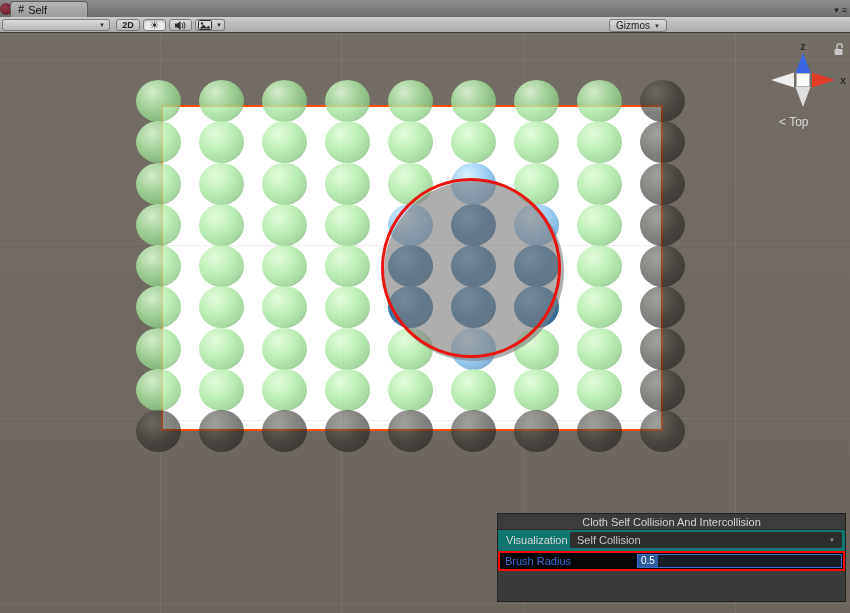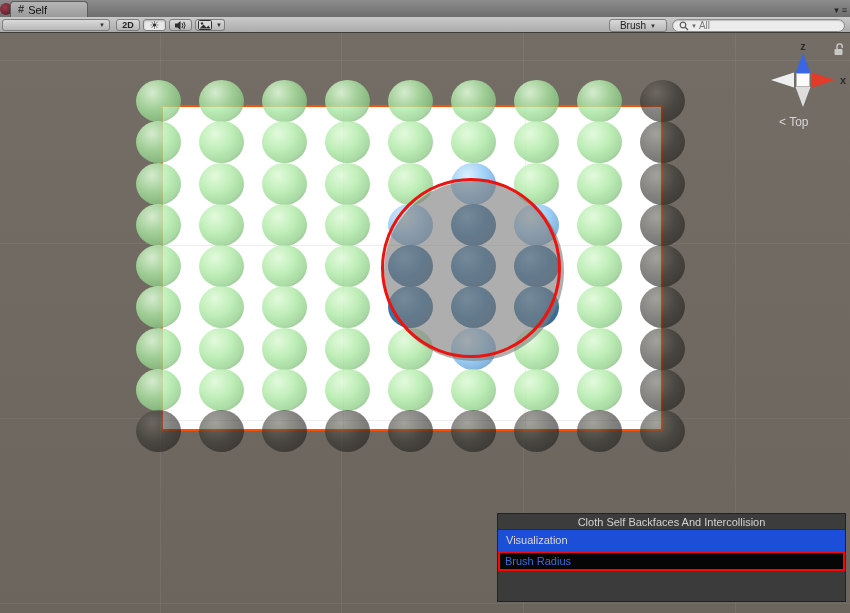--- a/index.html
+++ b/index.html
@@ -60,21 +60,21 @@
   
   .axis-gizmo { position:absolute; left:765px; top:6px; }
   .view-label { position:absolute; left:779px; top:82px; font-size:12px; color:#d6d6d6; }
   .lock-icon { position:absolute; left:833px; top:9px; }
 
   
   .cloth-panel { position:absolute; left:497px; top:480px; width:349px; height:89px;
     background:#3b3b3b; border:1px solid #232323; font-size:11px; }
   .panel-title { height:16px; display:flex; align-items:center; justify-content:center;
     color:#d2d2d2; border-bottom:1px solid #2c2c2c; background:#3c3c3c; }
-  .vis-row { position:relative; height:21px; background:#1d4ed8; }
+  .vis-row { position:relative; height:21px; background:#0f766e; }
   .vis-label { position:absolute; left:8px; top:4px; color:#d8d8d8; }
   .vis-dropdown { position:absolute; left:72px; top:2px; right:3px; height:16px; background:#2d2d2d;
     border-radius:2px; display:flex; align-items:center; padding:0 7px; color:#c8c8c8; }
   .vis-dropdown .caret { margin-left:auto; color:#8f8f8f; }
   .mode-tabs { display:flex; height:16px; gap:1px; background:#1c1c1c; padding:0 2px; }
   .mode-tab { flex:1; display:flex; align-items:center; justify-content:center;
     background:linear-gradient(#676767,#4a4a4a); color:#e2e2e2; }
   .mode-tab.active { background:linear-gradient(#d2d2d2,#8d8d8d); color:#111; }
   .brush-row { position:relative; height:20px; background:#060606; border:2px solid #fb0606; }
   .brush-label { position:absolute; left:5px; top:2px; color:#3c6cd9; }
@@ -123,30 +123,22 @@
       <svg width="14" height="10" viewBox="0 0 14 10">
         <rect x="0.5" y="0.5" width="13" height="9" rx="1" fill="#d9d9d9" stroke="#2e2e2e"></rect>
         <circle cx="4" cy="3.4" r="1.2" fill="#2e2e2e"></circle>
         <path d="M1.5,8.5 L5.5,4.5 L8.5,7.5 L10.5,5.5 L12.5,8.5 Z" fill="#2e2e2e"></path>
       </svg>
     </div>
     <div class="tb-btn btn-img-caret">
       <span class="caret">▼</span>
     </div>
     <div class="tb-btn btn-gizmos">
-      <span>Brush</span>
+      <span>Gizmos</span>
       <span class="caret">▼</span>
-    </div>
-    <div class="searchbox">
-      <svg width="10" height="10" viewBox="0 0 10 10">
-        <circle cx="4" cy="4" r="2.8" fill="none" stroke="#5a5a5a" stroke-width="1.2"></circle>
-        <line x1="6.2" y1="6.2" x2="9" y2="9" stroke="#5a5a5a" stroke-width="1.3"></line>
-      </svg>
-      <span class="caret" style="color:#6a6a6a;">▼</span>
-      <span class="q-label">All</span>
     </div>
   </div>
 
   <div class="viewport">
 
     <div id="world-grid">
         <div class="gridline-v" style="left: 160px;"></div>
         <div class="gridline-v" style="left: 341px;"></div>
         <div class="gridline-v" style="left: 523px;"></div>
         <div class="gridline-v" style="left: 735px;"></div>
@@ -261,23 +253,30 @@
       <rect x="31.5" y="34.5" width="13" height="13" fill="#fbfbfb" stroke="#b5b5b5"></rect>
       <text x="78" y="45" text-anchor="middle" font-size="11" font-weight="bold" fill="#2d2d2d" id="gz-x">x</text>
     </svg>
     <svg class="lock-icon" width="12" height="14" viewBox="0 0 12 14">
       <path d="M4,7 V4.5 a2.6,2.6 0 0 1 5.2,0 V6" fill="none" stroke="#c9c9c9" stroke-width="1.4"></path>
       <rect x="1.5" y="7" width="8" height="6" rx="1" fill="#c9c9c9"></rect>
     </svg>
     <div class="view-label">&lt; Top</div>
 
     <div class="cloth-panel">
-      <div class="panel-title">Cloth Self Backfaces And Intercollision</div>
+      <div class="panel-title">Cloth Self Collision And Intercollision</div>
       <div class="vis-row">
         <span class="vis-label">Visualization</span>
+        <div class="vis-dropdown">
+          <span>Self Collision</span>
+          <span class="caret">▼</span>
+        </div>
       </div>
       <div class="brush-row">
         <span class="brush-label">Brush Radius</span>
+        <div class="brush-input">
+          <span class="brush-value">0.5</span>
+        </div>
       </div>
     </div>
 
   </div>
 </div>
 
 </body></html>

